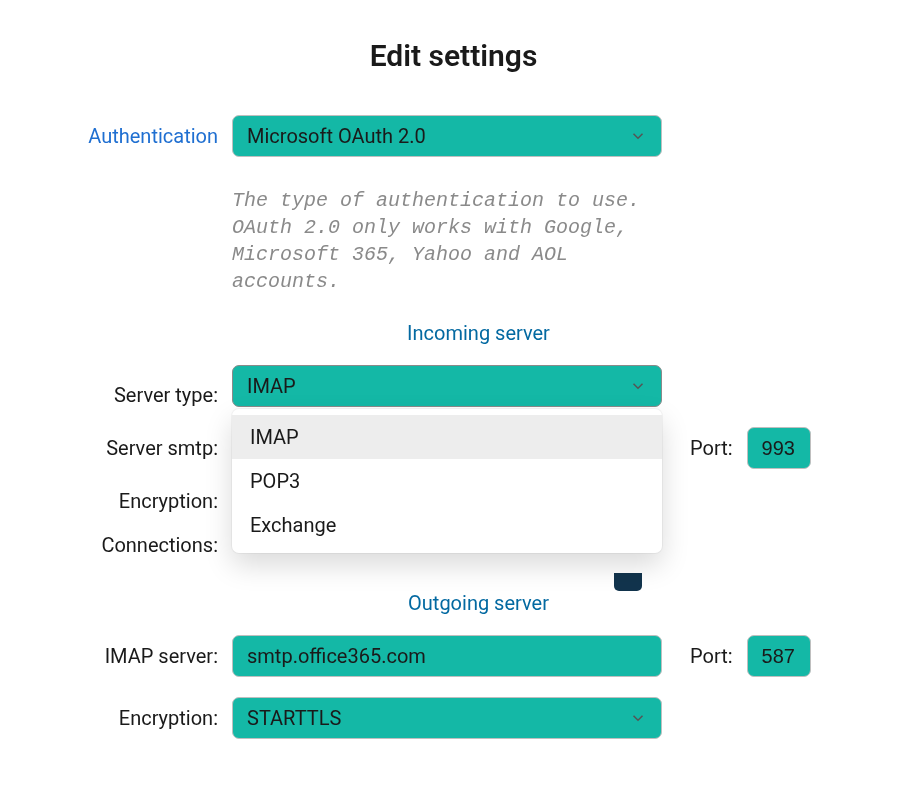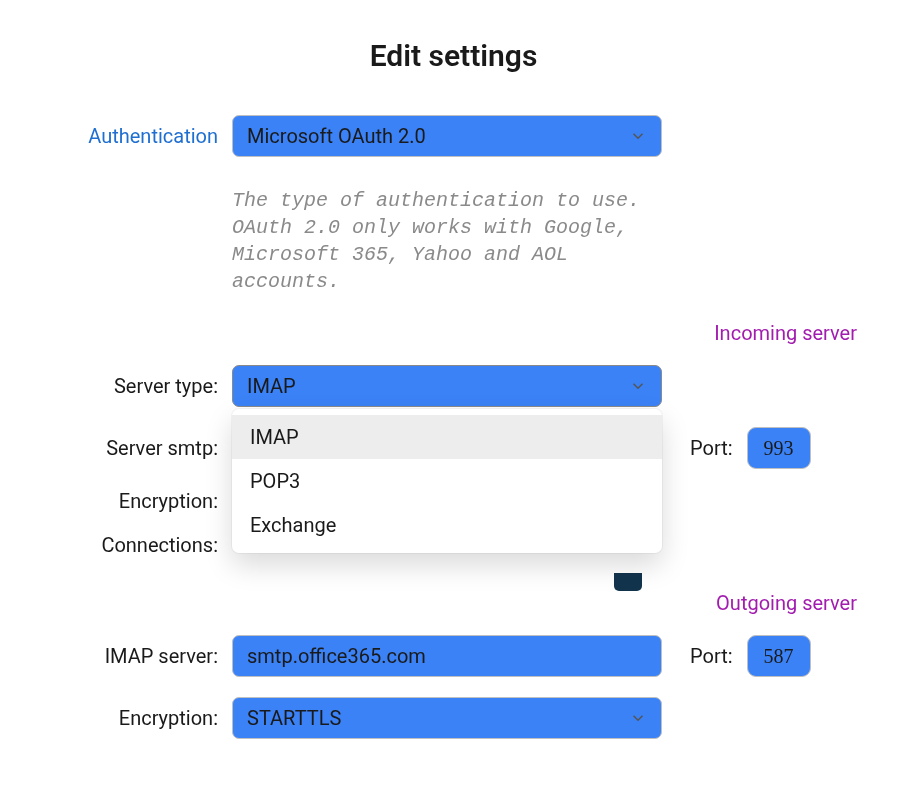--- a/index.html
+++ b/index.html
@@ -30,41 +30,41 @@
       width: 182px;
       flex: 0 0 182px;
       text-align: right;
       padding-right: 14px;
       color: #1a1a1a;
     }
     .label-col.link {
       color: #1f6fd1;
     }
     .section-header {
-      color: #a21caf;
-      text-align: right;
+      color: #0369a1;
+      text-align: center;
       margin: 18px 0 20px 50px;
     }
     .control-col {
       flex: 0 0 430px;
       width: 430px;
       position: relative;
     }
     .port-col {
       display: flex;
       align-items: center;
       margin-left: 28px;
     }
     .port-label {
       margin-right: 14px;
     }
     .select, .text-input, .port-input {
       border: 1px solid #bfbfbf;
       border-radius: 7px;
-      background: #3b82f6;
+      background: #14b8a6;
       height: 42px;
       padding: 0 14px;
       font-size: 20px;
       color: #1a1a1a;
       display: flex;
       align-items: center;
       width: 100%;
     }
     .select {
       position: relative;
@@ -80,23 +80,22 @@
       stroke: #555;
       stroke-width: 2;
       fill: none;
       flex: 0 0 auto;
     }
     .text-input {
       font-family: inherit;
     }
     .port-input {
       width: 64px;
-      text-align: center;
-      font-family: Liberation Serif, serif;
-      border-radius: 9px;
+      text-align: left;
+      font-family: Liberation Sans, sans-serif;
     }
     .hint {
       color: #8a8a8a;
       font-style: italic;
       font-size: 20px;
       line-height: 1.35;
       margin: 10px 0 0 0;
       max-width: 430px;
       font-family: Liberation Mono, monospace;
     }
@@ -152,21 +151,21 @@
   </div>
   <div class="hint-row">
     <div class="label-col"></div>
     <div class="control-col">
       <p class="hint">The type of authentication to use. OAuth 2.0 only works with Google, Microsoft 365, Yahoo and AOL accounts.</p>
     </div>
   </div>
 
   <div class="section-header">Incoming server</div>
 
-  <div class="row" style="position:relative;">
+  <div class="row" style="position:relative;align-items:flex-end;">
     <div class="label-col">Server type:</div>
     <div class="control-col">
       <div class="select focused">
         <span>IMAP</span>
         <svg class="chevron" viewBox="0 0 24 24">
             <polyline points="6 9 12 15 18 9"></polyline>
           </svg>
       </div>
       <div class="dropdown-list">
         <div class="dropdown-item highlight">IMAP</div>

